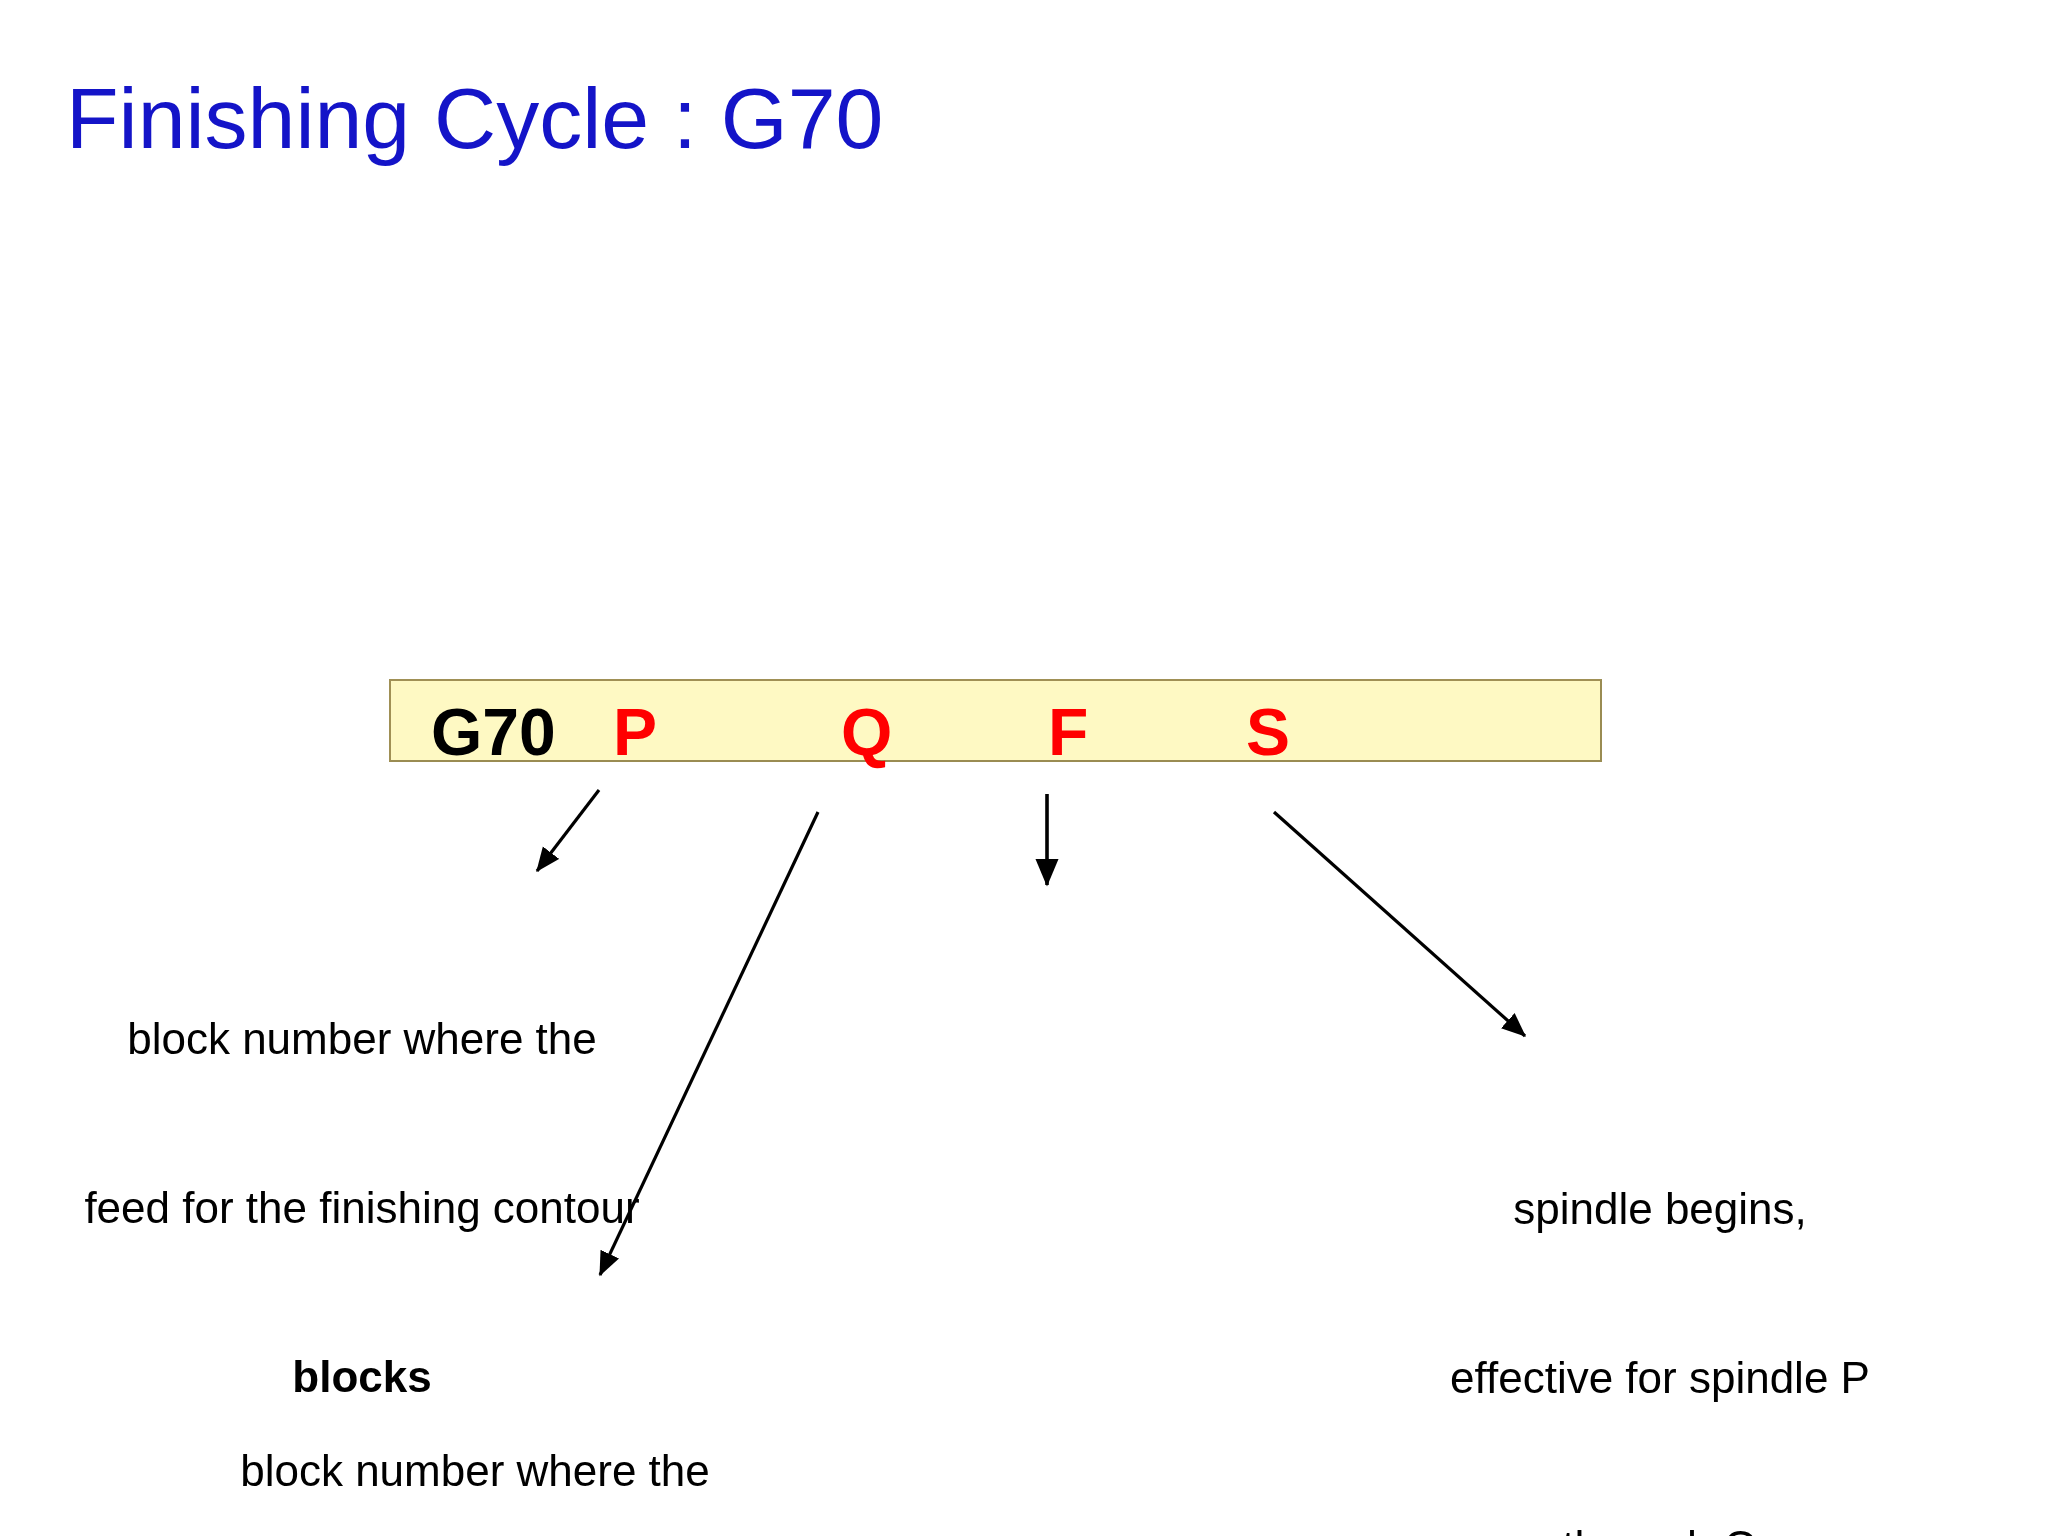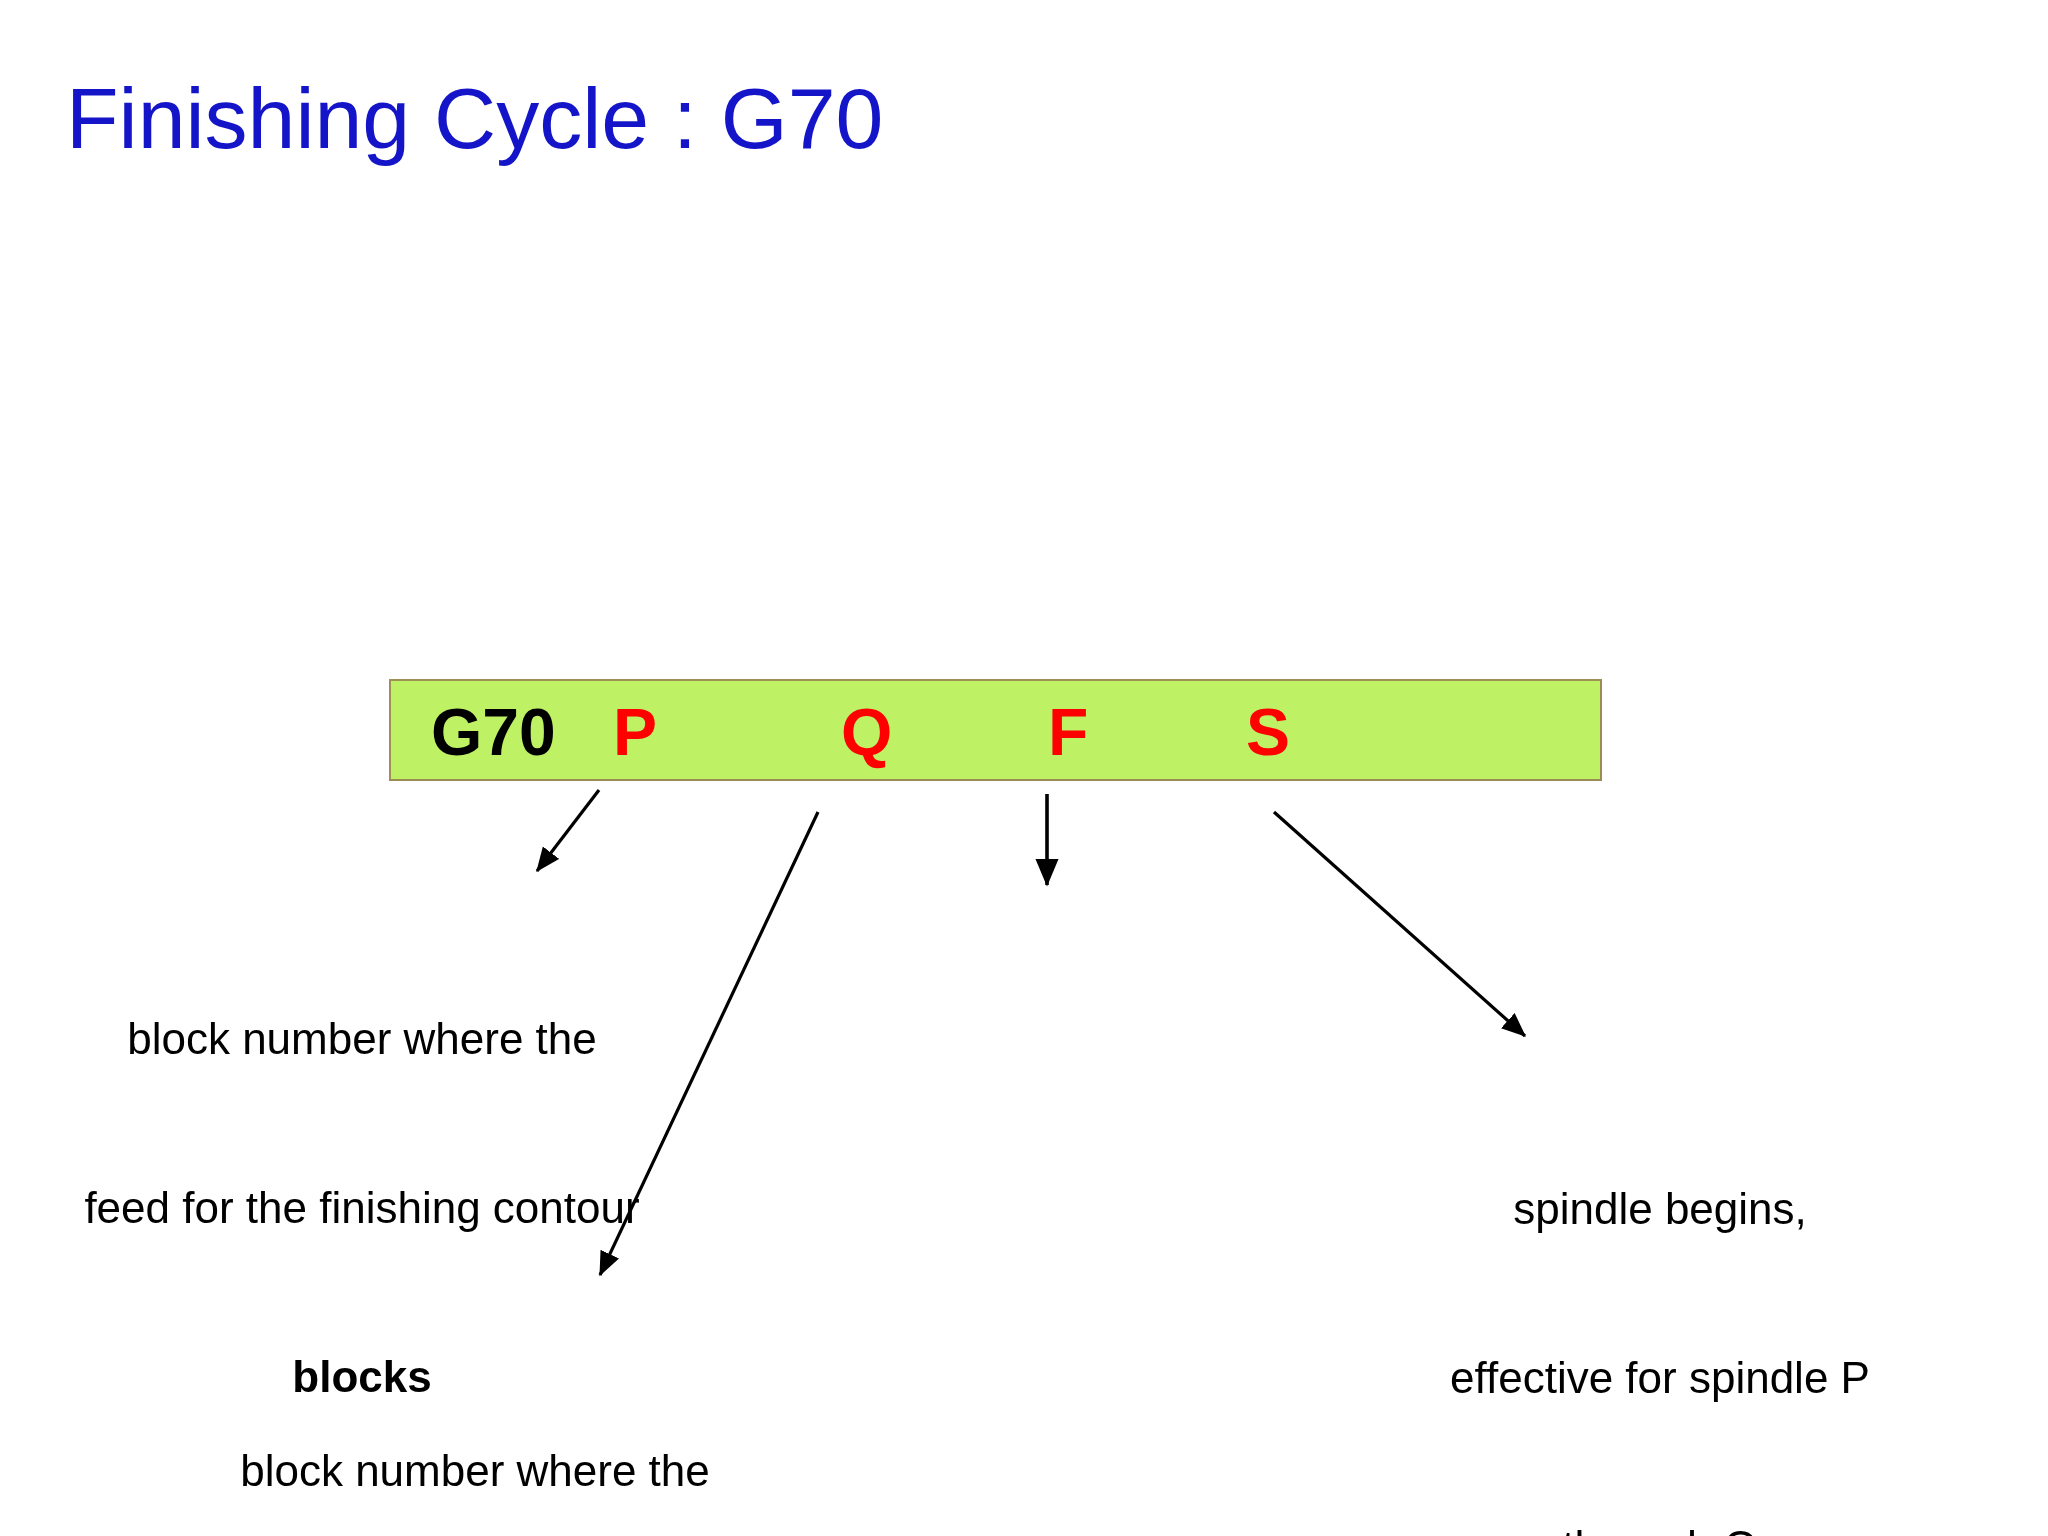--- a/index.html
+++ b/index.html
@@ -37,22 +37,22 @@
     letter-spacing: 0px;
     margin-top: 41px;
   }
 
   
   #code-bar {
     position: absolute;
     left: 389px;
     top: 679px;
     width: 1213px;
-    height: 102px;
-    background: #bef264;
+    height: 83px;
+    background: #fef9c3;
     border-top: 2px solid #A09055;
     border-left: 2px solid #A09055;
     border-right: 2px solid #9A8C52;
     border-bottom: 2px solid #9A8C52;
     box-sizing: border-box;
   }
   .code-token {
     position: absolute;
     font-size: 66px;
     font-weight: bold;

